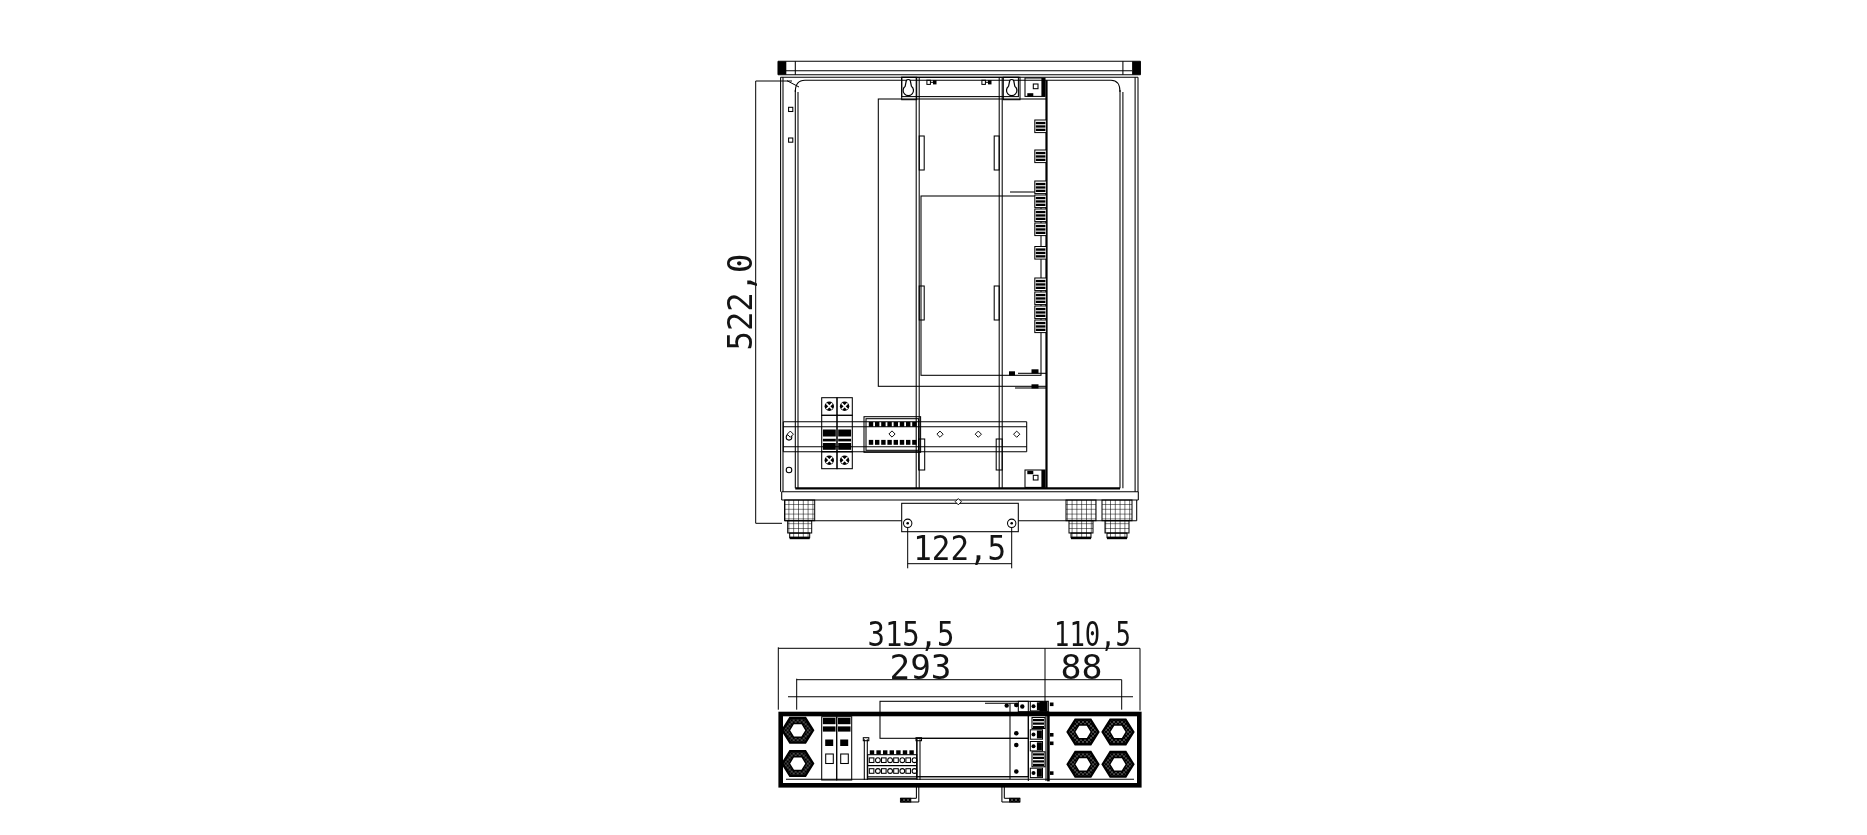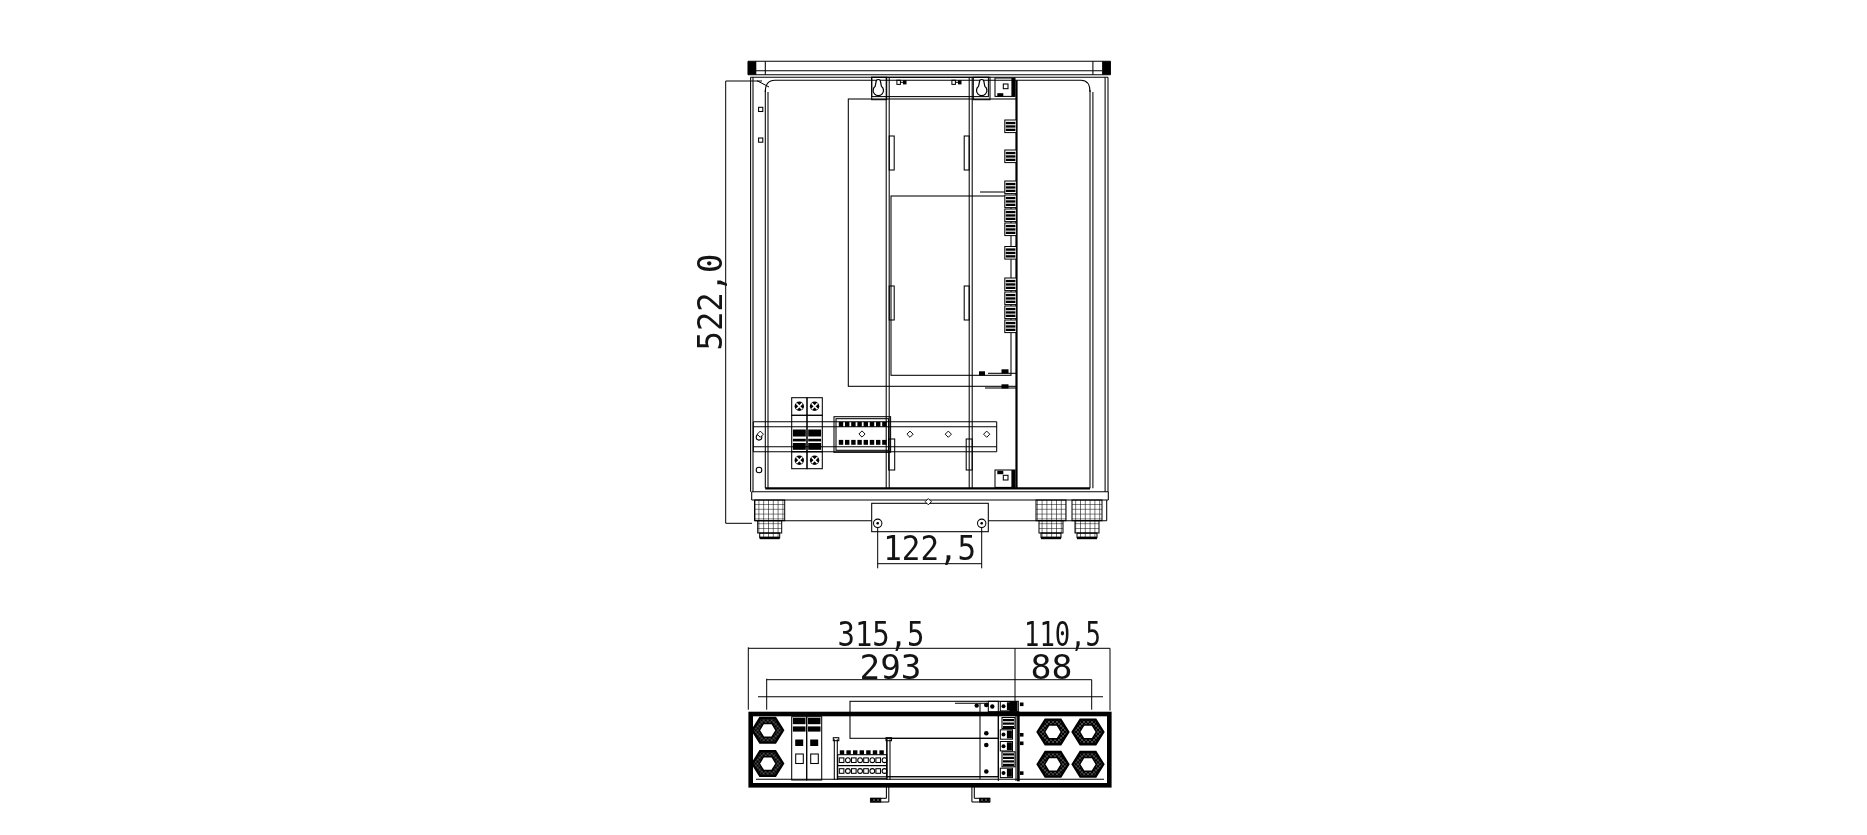--- a/index.html
+++ b/index.html
@@ -1,17 +1,17 @@
 <!DOCTYPE html>
 <html><head>
 <meta charset="utf-8">
 <style>
   html,body{margin:0;padding:0;background:#fff;}
   .page{position:relative;width:1700px;height:835px;background:#fff;overflow:hidden;
-        font-family:"DejaVu Sans Mono","Liberation Mono",monospace;}
+        font-family:"DejaVu Sans Mono","Liberation Mono",monospace;margin-left:30px;}
   svg{position:absolute;left:0;top:0;}
   .s{stroke:#000;stroke-width:1.05;fill:none;}
   .s2{stroke:#000;stroke-width:2.2;fill:none;}
   .s3{stroke:#000;stroke-width:2.6;fill:none;}
   .s4{stroke:#000;stroke-width:4.6;fill:none;}
   .f{fill:#000;stroke:none;}
   .wf{fill:#fff;stroke:#000;stroke-width:1.05;}
   .dim{stroke:#000;stroke-width:1;fill:none;}
   .dimtxt{font-family:"DejaVu Sans Mono","Liberation Mono",monospace;
           font-size:33px;fill:#141414;letter-spacing:0px;}

